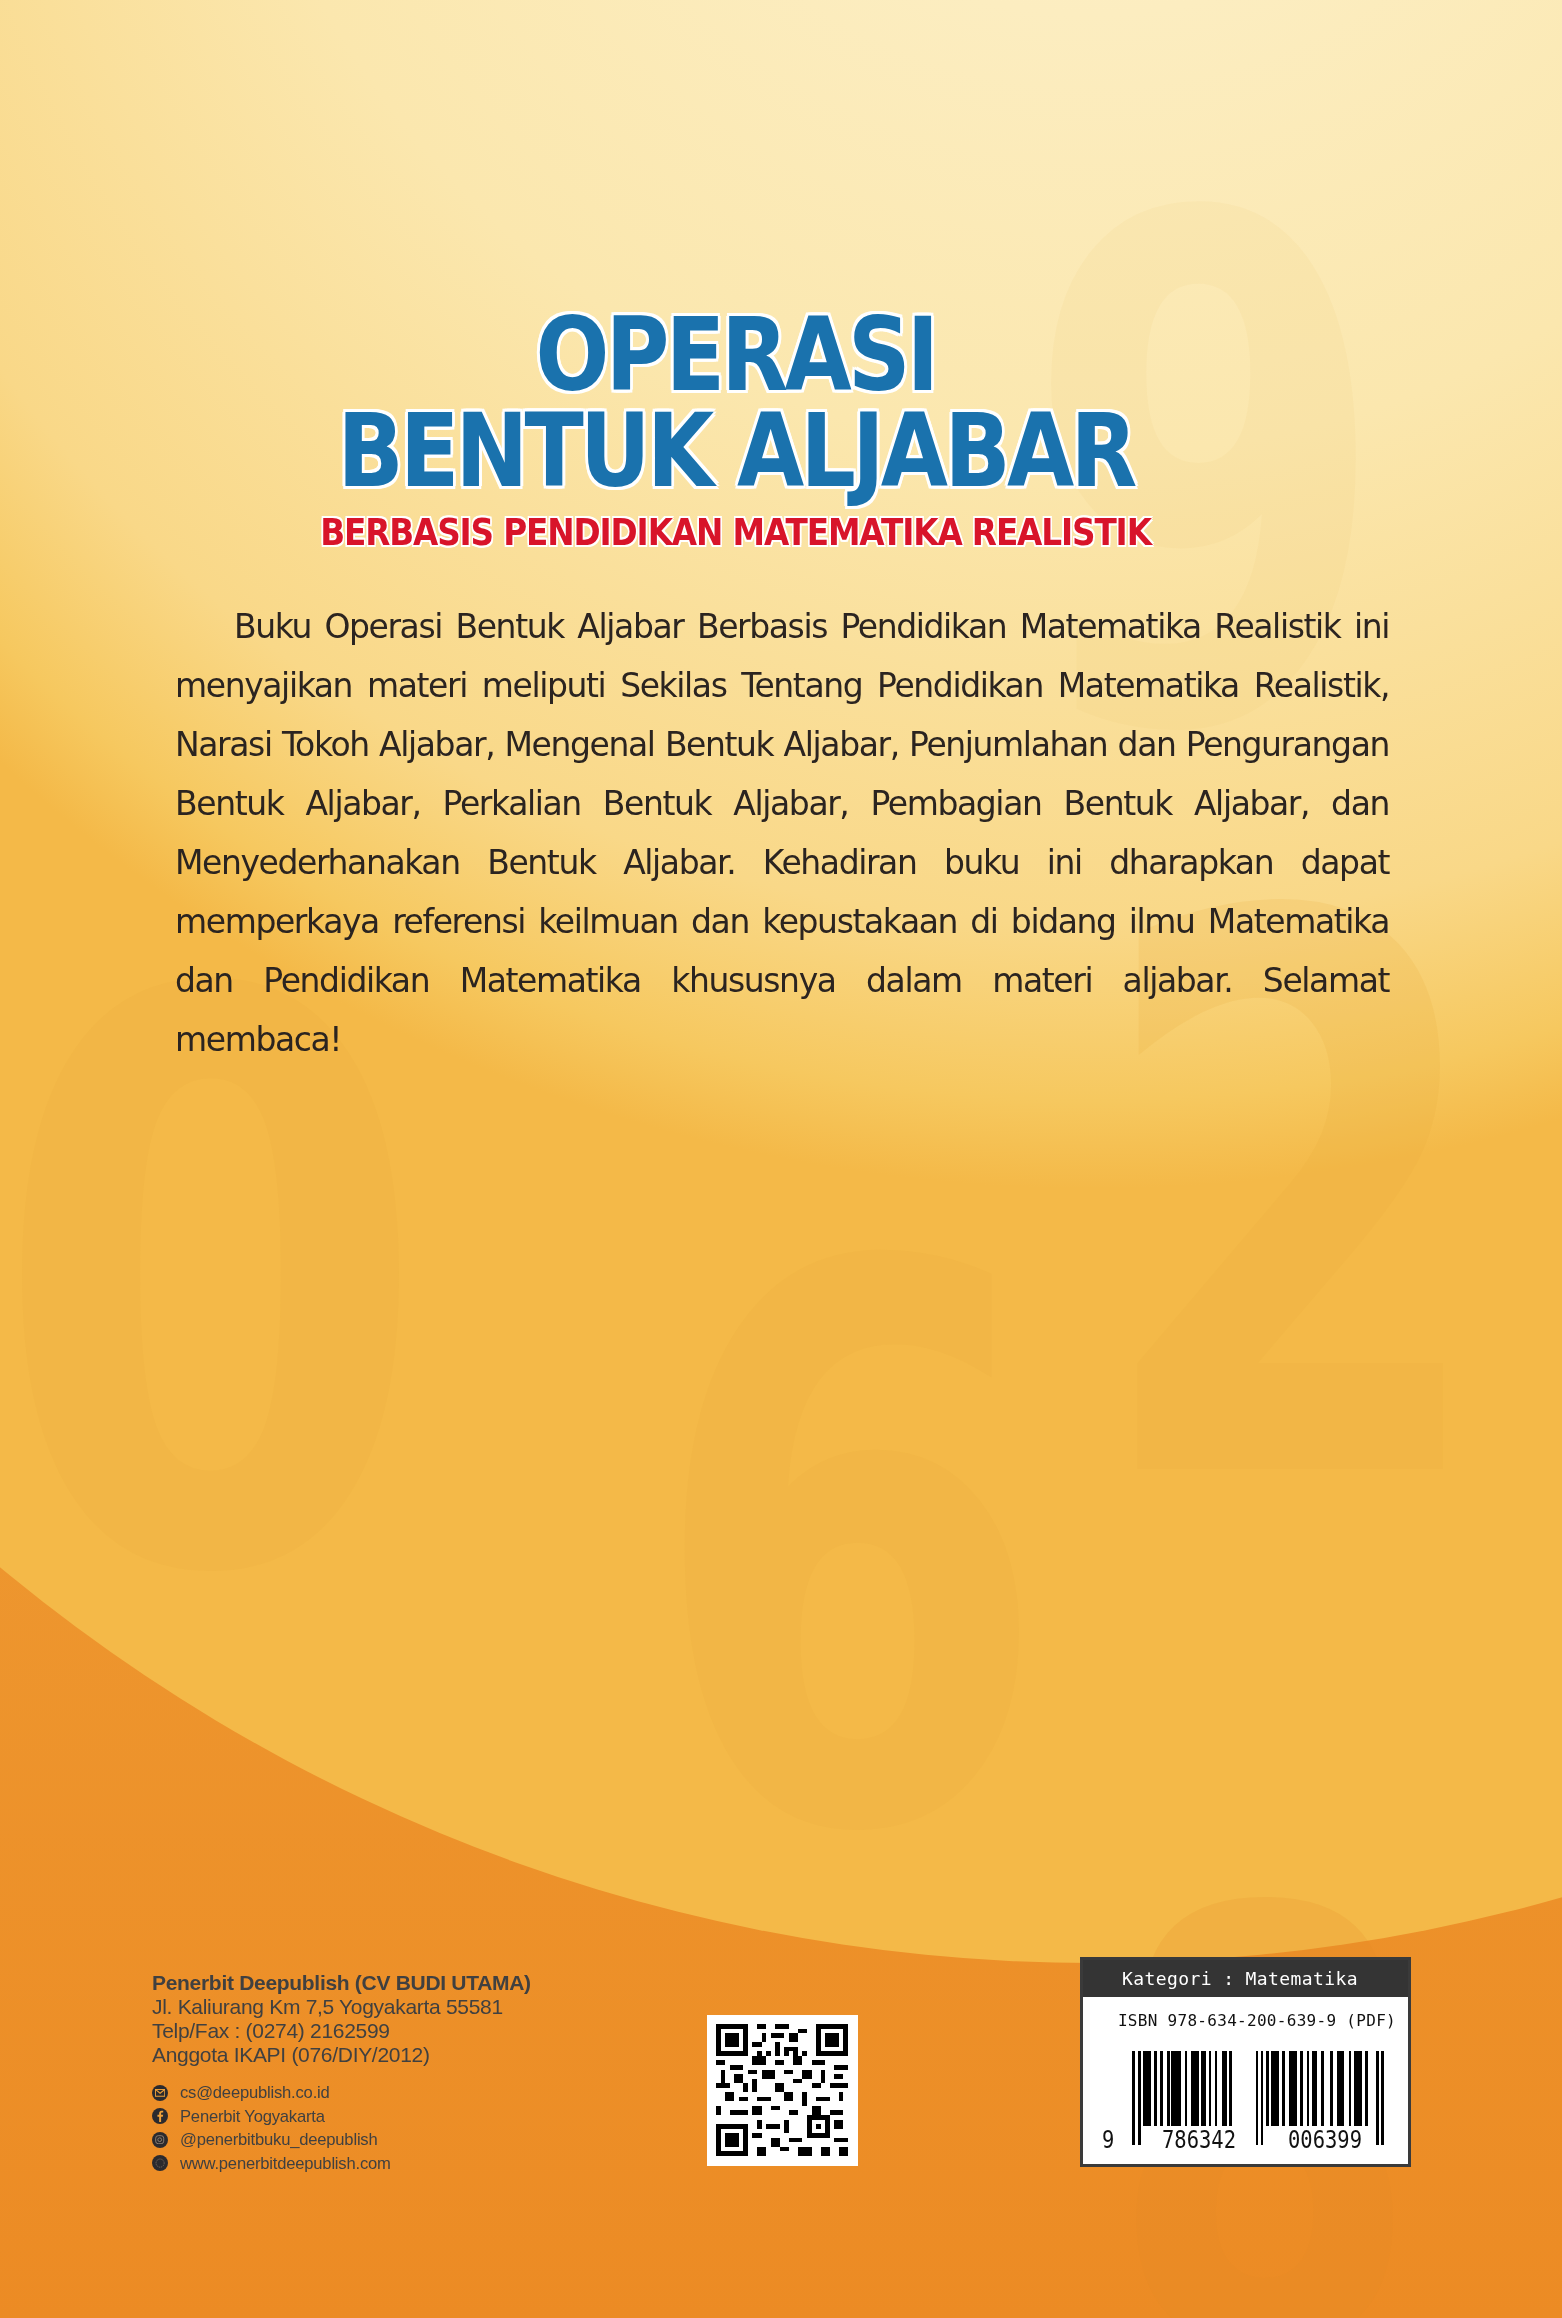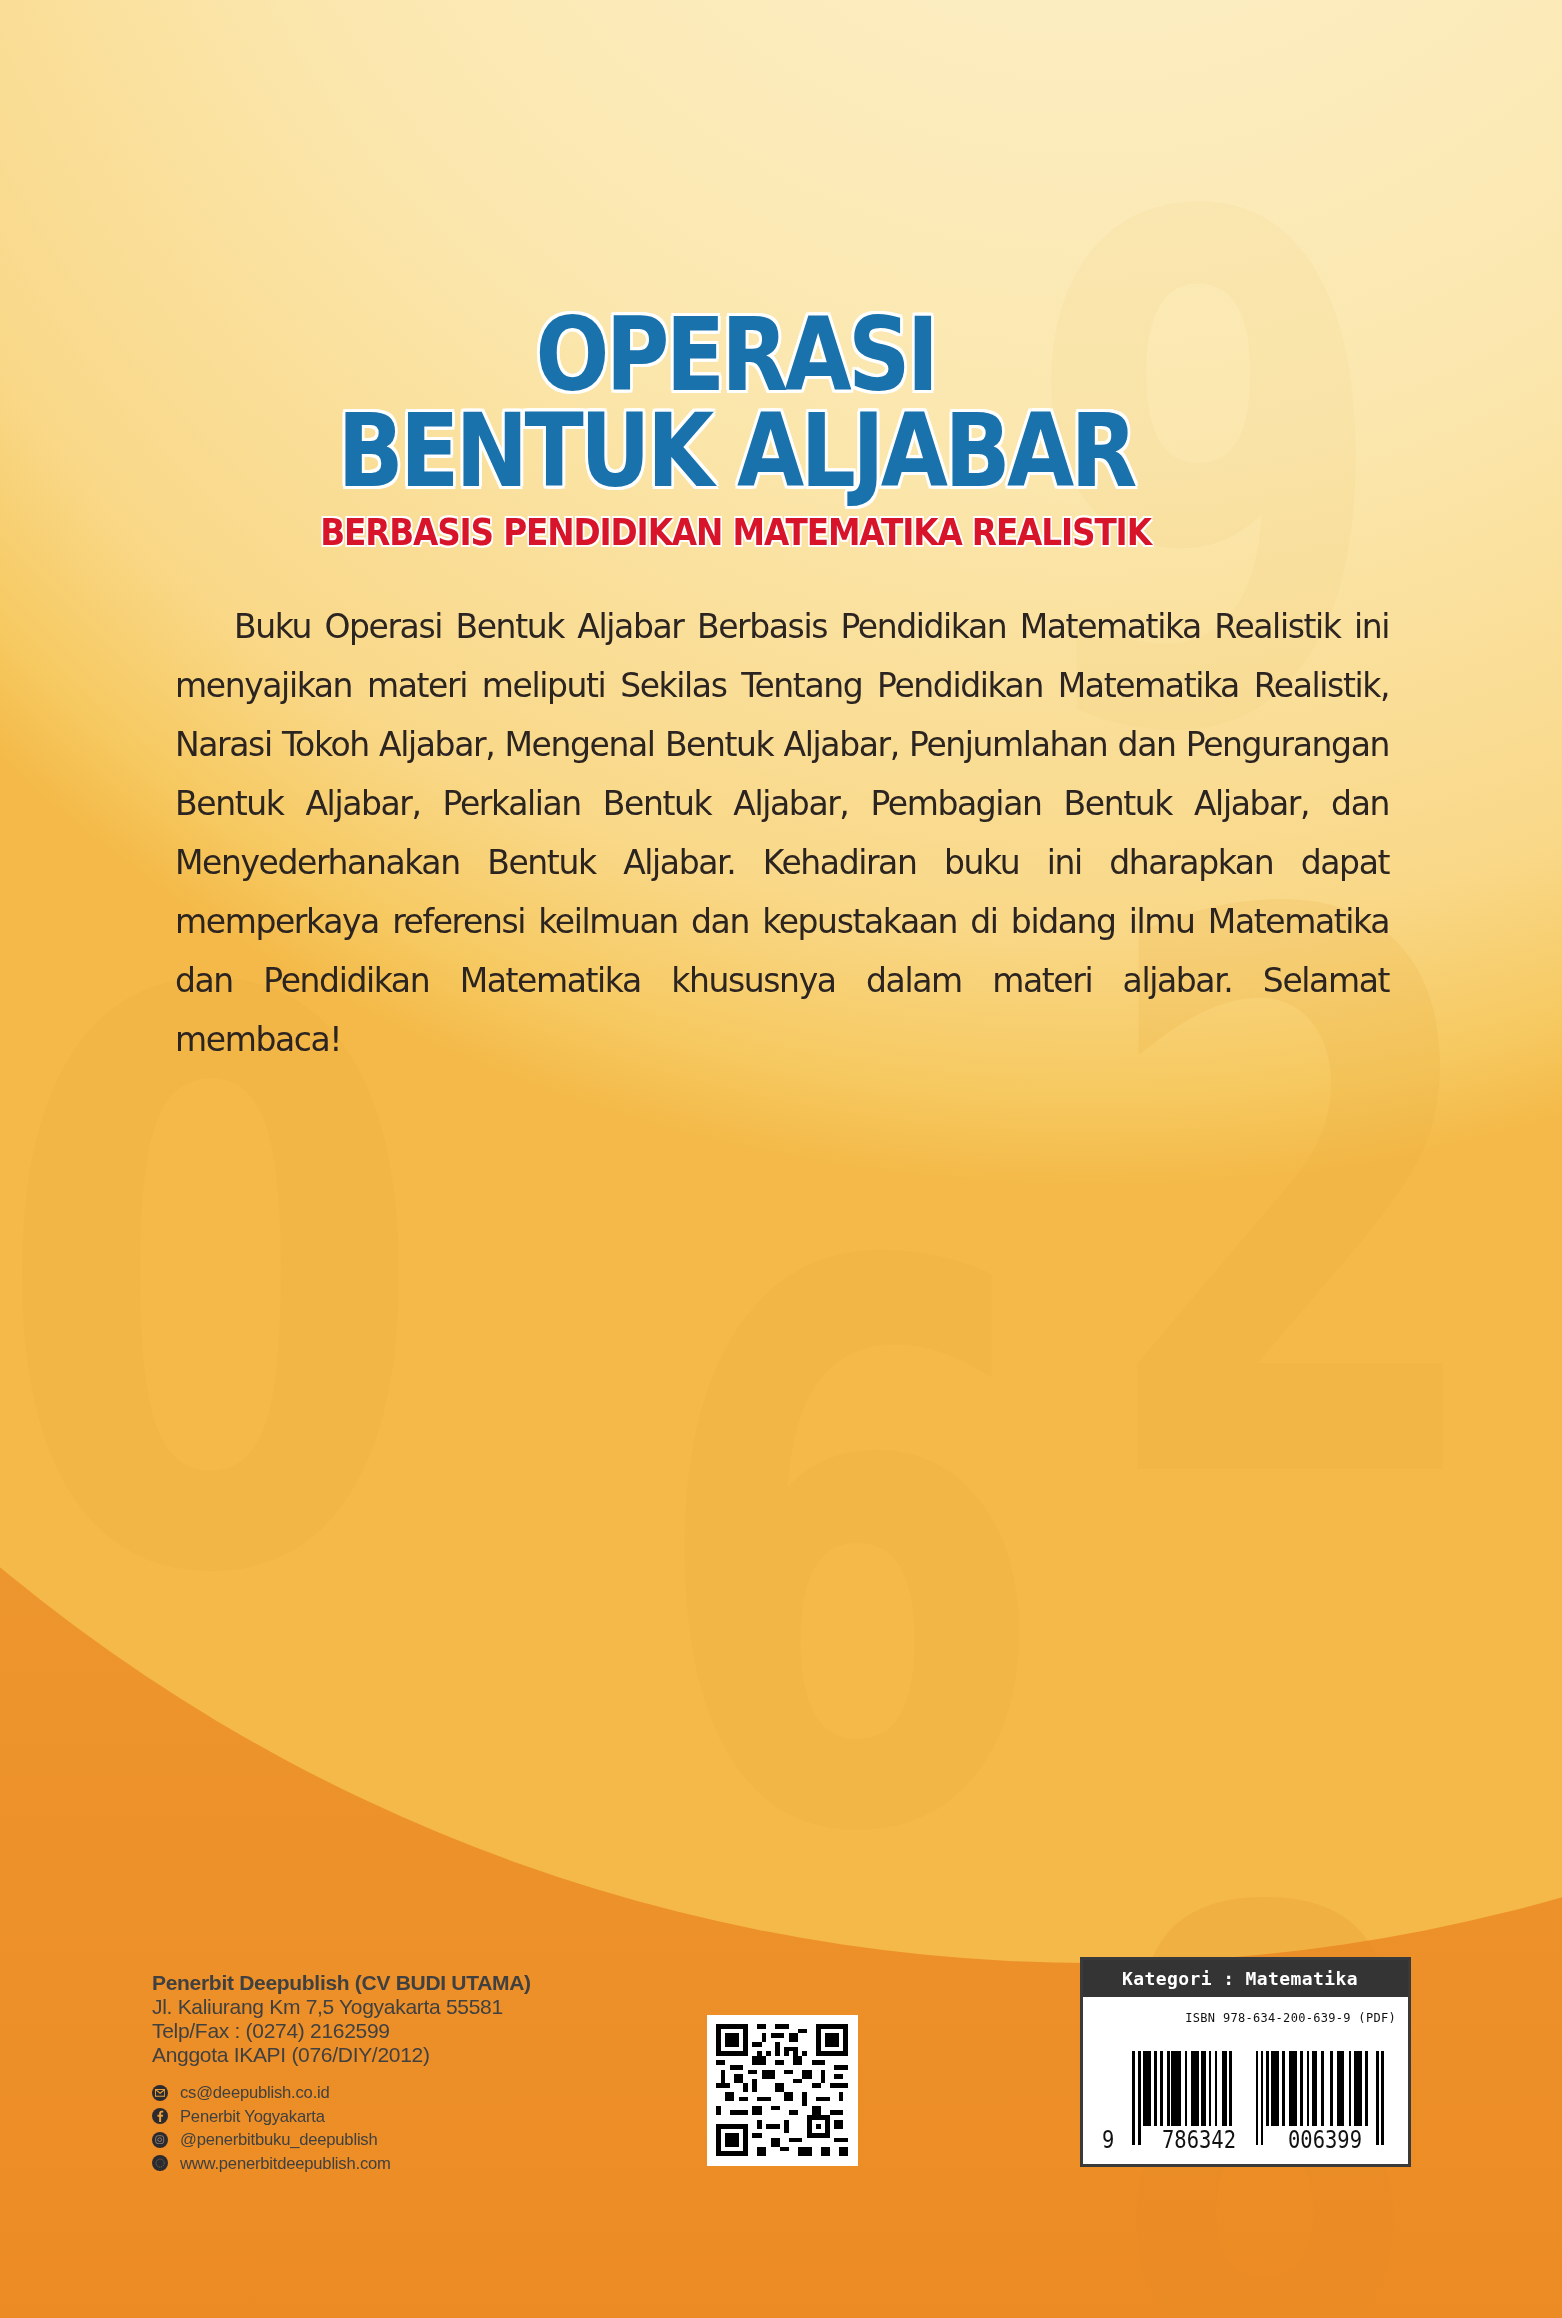--- a/index.html
+++ b/index.html
@@ -59,26 +59,26 @@
     .qr {
       position: absolute; left: 707px; top: 2015px; width: 151px; height: 151px; background: #fff;
     }
     .qr svg { position: absolute; left: 9.4px; top: 9.4px; }
     .isbn-box {
       position: absolute; left: 1080px; top: 1957px; width: 331px; height: 210px;
       background: #fff; border: 3.4px solid #3a3a3a; box-sizing: border-box;
     }
     .isbn-header {
       background: #343434; color: #fff; height: 37px; line-height: 37px;
-      font-family: "DejaVu Sans Mono", monospace; font-weight: bold; font-size: 18px;
+      font-family: "DejaVu Sans Mono", monospace; font-weight: normal; font-size: 18px;
       padding-left: 39px; letter-spacing: 0.4px;
     }
     .isbn-text {
       position: absolute; right: 12px; top: 51px; font-family: "DejaVu Sans Mono", monospace;
-      font-size: 12px; color: #111; letter-spacing: 0.3px;
+      font-size: 16px; color: #111; letter-spacing: 0.3px;
     }
     .barcode { position: absolute; left: 49px; top: 91px; }
     .bc-digit {
       position: absolute; font-family: "DejaVu Sans Mono", monospace; font-size: 25.6px; color: #111;
       top: 167px; line-height: 25.6px; transform: scaleX(0.8); transform-origin: left;
     }
   </style>
 </head>
 <body>
 

